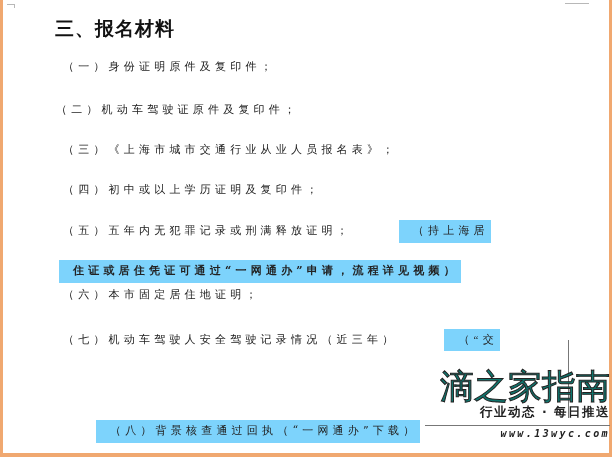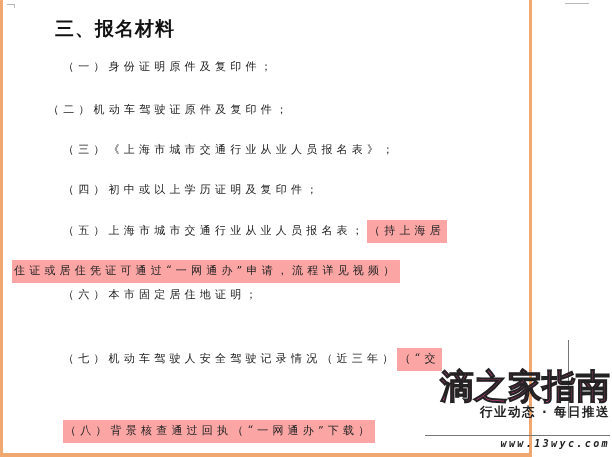--- a/index.html
+++ b/index.html
@@ -2,67 +2,67 @@
 <html><head>
 <meta charset="utf-8">
 <style>
   html, body { margin: 0; padding: 0; }
   body {
     width: 612px; height: 457px; overflow: hidden; position: relative;
     background: #ffffff;
     font-family: "DejaVu Serif", "Liberation Serif", serif;
   }
   .frame {
-    position: absolute; left: 0; top: 0; width: 532px; height: 457px;
+    position: absolute; left: 0; top: 0; width: 612px; height: 457px;
     box-sizing: border-box;
     border-left: 3px solid #f0a870;
     border-right: 3px solid #f0a870;
     border-bottom: 4px solid #f0a870;
     background: #ffffff;
   }
   .corner-mark { position: absolute; height: 1px; background: #b8b8b8; }
   .cm-left { left: 4px; top: 4px; width: 8px; }
   .cm-left::after { content: ""; position: absolute; right: 0; top: 0; width: 1px; height: 4px; background: #b8b8b8; }
   .cm-right { left: 562px; top: 3px; width: 24px; }
   .heading {
     position: absolute; left: 52px; top: 16px;
     font-family: "DejaVu Sans", "Liberation Sans", sans-serif;
     font-weight: bold; font-size: 19px; color: #111; letter-spacing: 1px;
     margin: 0;
   }
   .line {
     position: absolute; font-size: 11px; color: #222; letter-spacing: 4.2px;
     white-space: nowrap; line-height: 22px;
   }
-  .hl { background: #fca5a5; padding: 4px 2px 6px 2px; }
+  .hl { background: #7dd3fc; padding: 4px 2px 6px 14px; margin-left: 47px; }
   .l1 { left: 60px; top: 56px; }
-  .l2 { left: 45px; top: 99px; }
+  .l2 { left: 53px; top: 99px; }
   .l3 { left: 60px; top: 139px; }
   .l4 { left: 60px; top: 179px; }
   .l5a { left: 60px; top: 220px; }
-  .l5b { left: 9px; top: 260px; }
+  .l5b { left: 9px; top: 260px; font-weight: bold; }
   .l6 { left: 60px; top: 284px; }
-  .l7a { left: 60px; top: 348px; }
+  .l7a { left: 60px; top: 328px; font-family: Liberation Serif, serif; }
   .l7b { left: 9px; top: 379px; }
-  .l8 { left: 60px; top: 420px; }
+  .l8 { left: 46px; top: 420px; }
 
   .vline { position: absolute; left: 565px; top: 340px; width: 1px; height: 78px; background: #777; }
 
   .watermark { position: absolute; left: 432px; top: 368px; width: 175px; }
   .wm-title {
     font-family: "DejaVu Sans", "Liberation Sans", sans-serif;
-    font-size: 34px; font-weight: 700; color: #ec4899;
+    font-size: 34px; font-weight: 400; color: #0f766e;
     -webkit-text-stroke: 1px #222;
     letter-spacing: 0px; line-height: 36px; text-align: right;
   }
   .wm-sub {
     font-family: "DejaVu Sans", "Liberation Sans", sans-serif;
     font-size: 12.5px; font-weight: bold; color: #222; text-align: right;
     letter-spacing: 1.5px; line-height: 15px;
-    border-bottom: 1px solid #777; padding-bottom: 16px; margin-left: -10px;
+    border-bottom: 1px solid #777; padding-bottom: 6px; margin-left: -10px;
   }
   .wm-url {
     font-family: "DejaVu Sans Mono", "Liberation Mono", monospace;
     font-size: 10px; font-weight: bold; font-style: italic; color: #222;
     letter-spacing: 2.4px; text-align: right; line-height: 15px;
   }
 </style>
 </head>
 <body>
 
@@ -71,21 +71,21 @@
   <div class="corner-mark cm-right"></div>
 
   <h2 class="heading">三、报名材料</h2>
 
   <div class="line l1">（一）身份证明原件及复印件；</div>
   <div class="line l2">（二）机动车驾驶证原件及复印件；</div>
   <div class="line l4">（四）初中或以上学历证明及复印件；</div>
   <div class="line l3">（三）《上海市城市交通行业从业人员报名表》；</div>
 
   <div class="line l5a">
-    <span>（五）上海市城市交通行业从业人员报名表；</span><span class="hl">（持上海居</span>
+    <span>（五）五年内无犯罪记录或刑满释放证明；</span><span class="hl">（持上海居</span>
   </div>
   <div class="line l5b">
     <span class="hl">住证或居住凭证可通过“一网通办”申请，流程详见视频）</span>
   </div>
 
   <div class="line l6">（六）本市固定居住地证明；</div>
 
   <div class="line l7a">
     <span>（七）机动车驾驶人安全驾驶记录情况（近三年）</span><span class="hl">（“交</span>
   </div>

